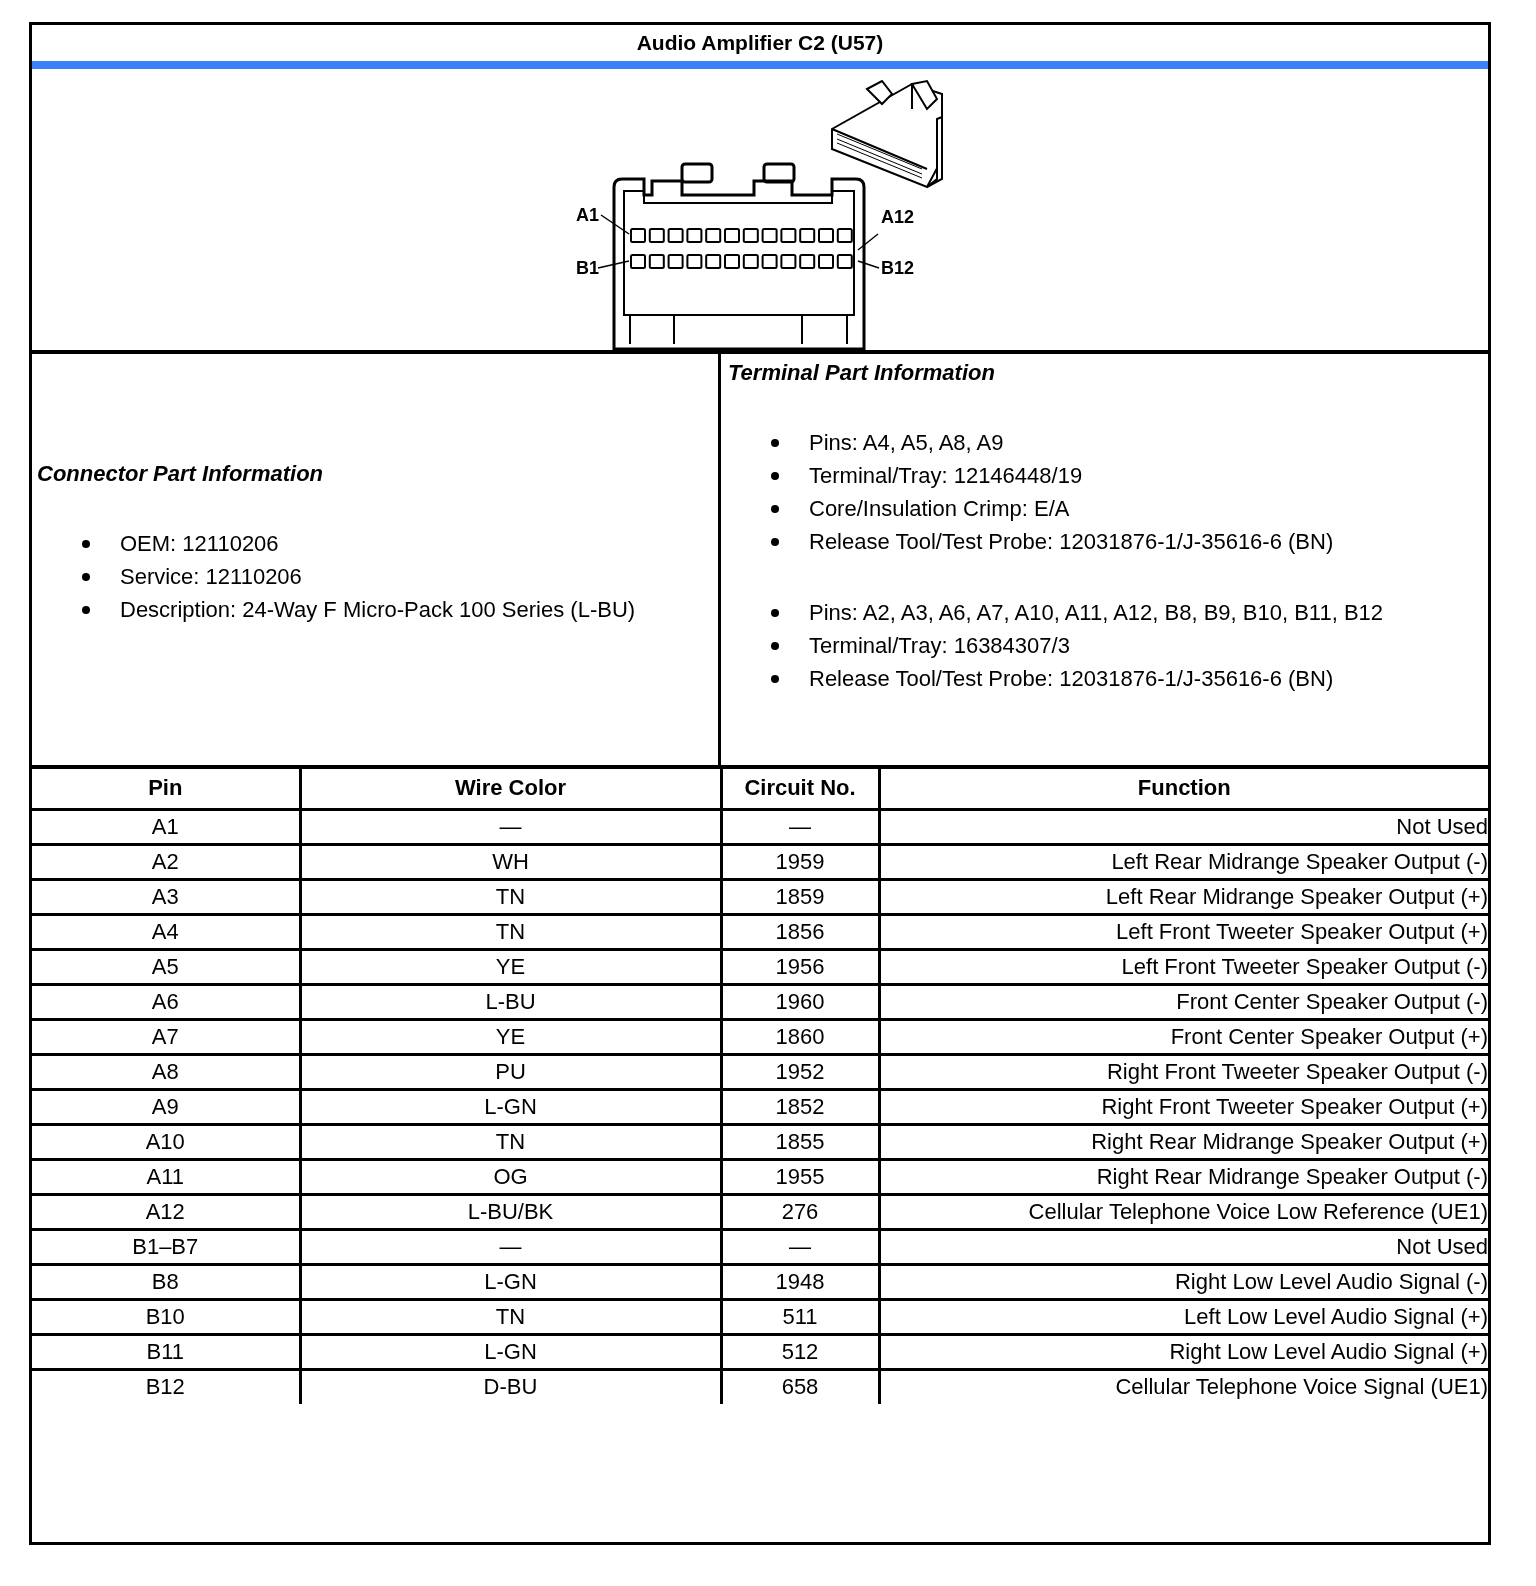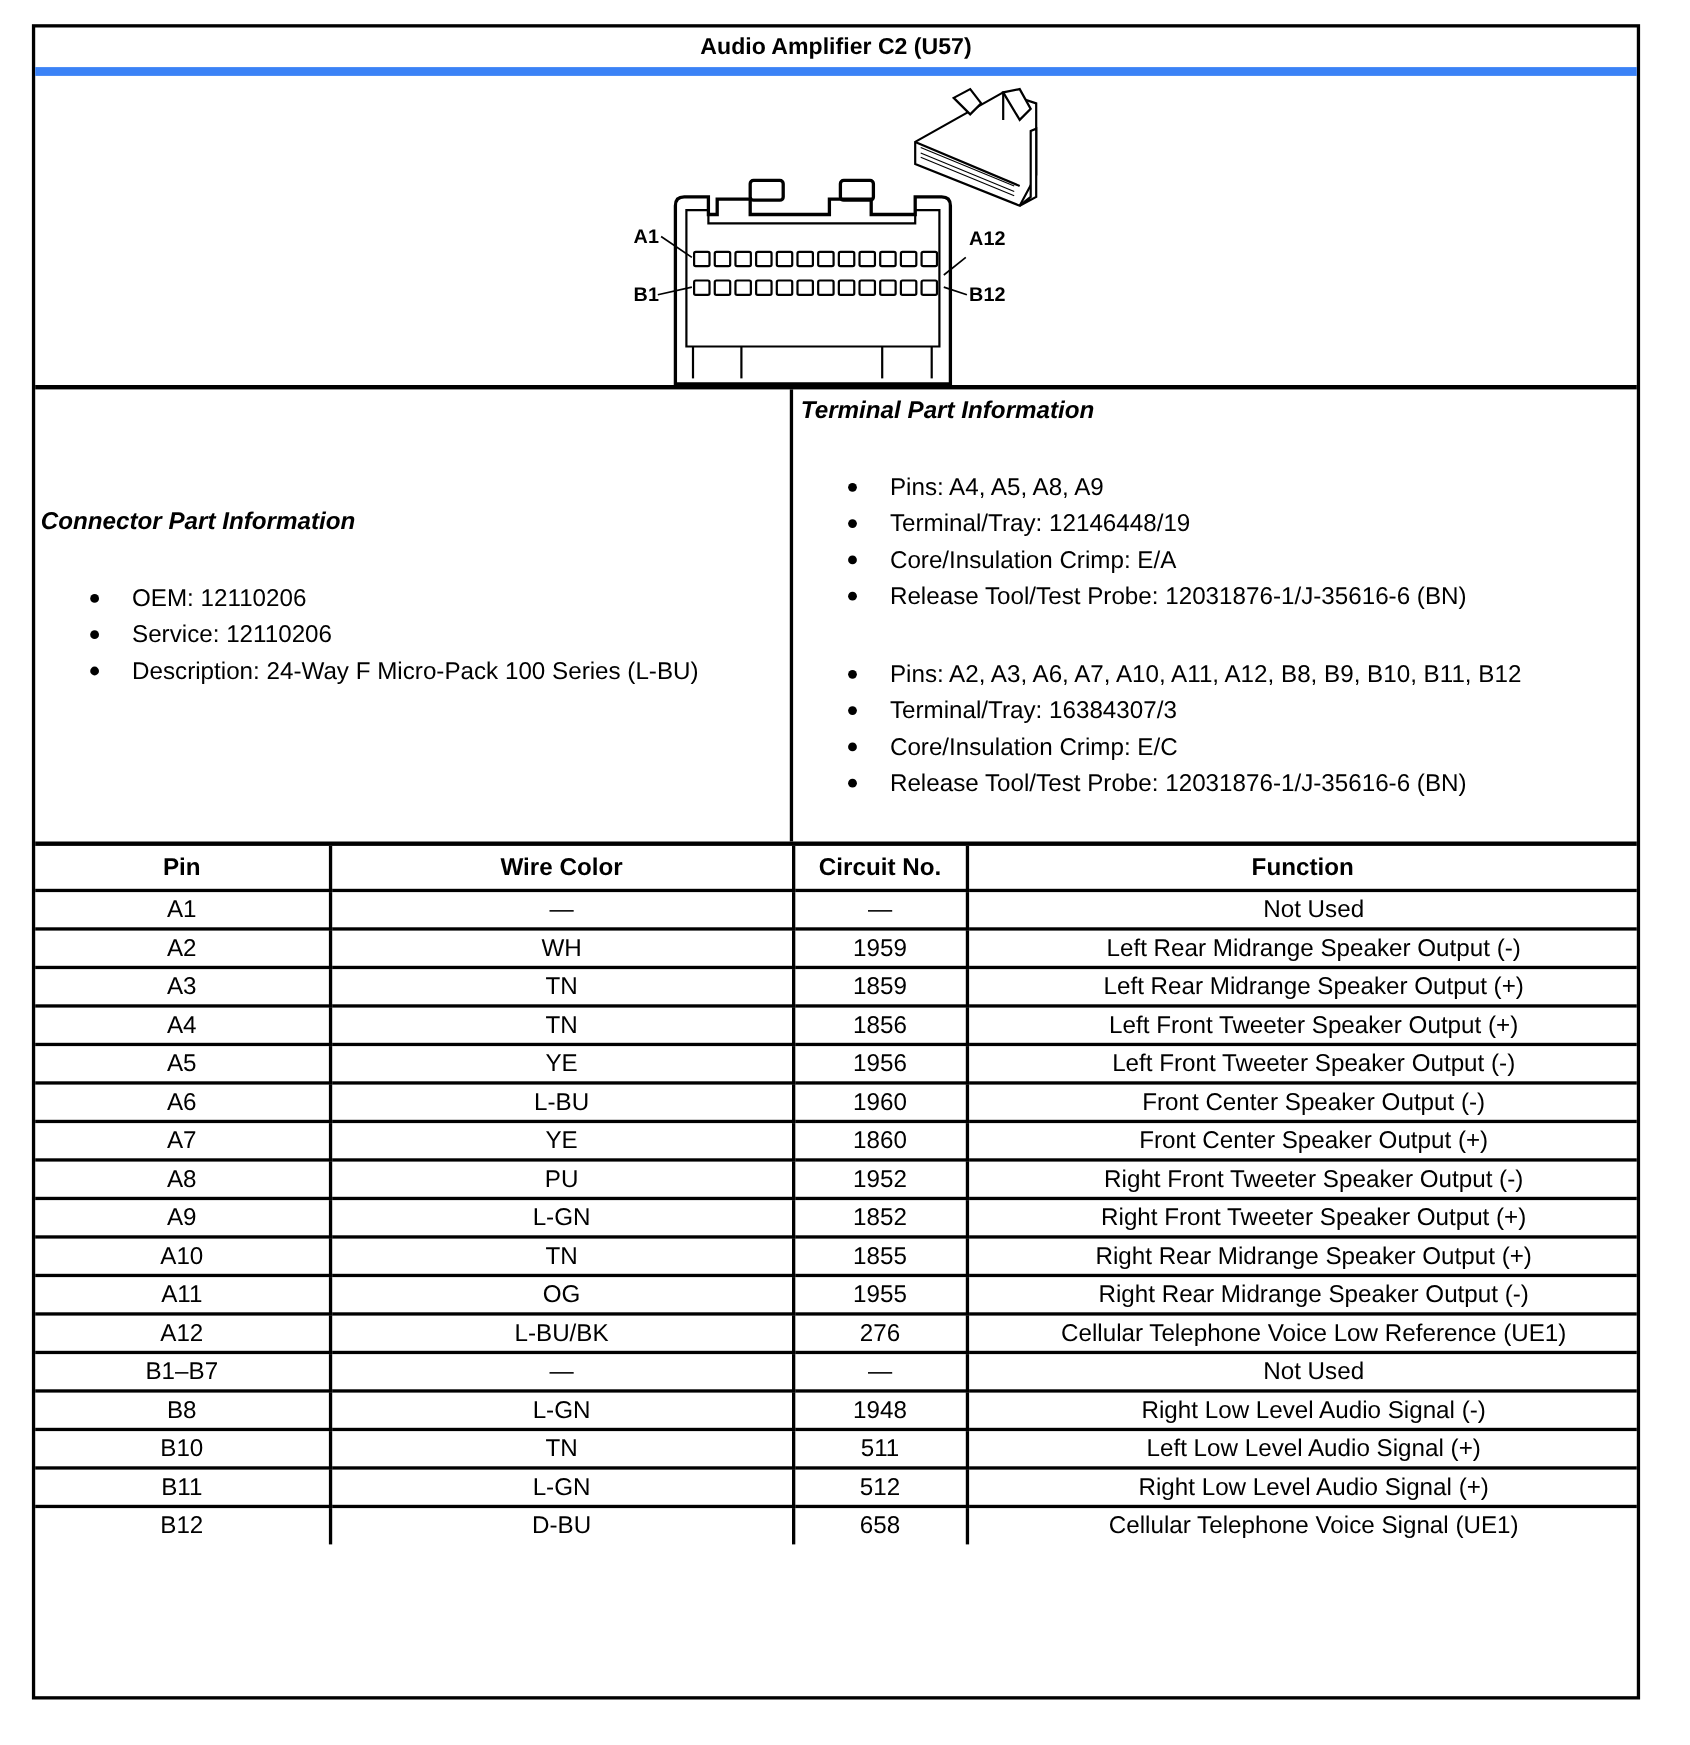--- a/index.html
+++ b/index.html
@@ -12,21 +12,21 @@
   .info-left { position: absolute; left: 0; top: 0; width: 689px; height: 100%; border-right: 3px solid #000; box-sizing: border-box; }
   .info-right { position: absolute; left: 689px; top: 0; right: 0; height: 100%; }
   .info-heading { font-weight: bold; font-size: 22px; position: absolute; font-style: italic; }
   ul.bullets { list-style: none; margin: 0; padding: 0; position: absolute; }
   ul.bullets li { font-size: 22px; height: 33px; line-height: 33px; position: relative; padding-left: 88px; white-space: nowrap; }
   ul.bullets li .dot { position: absolute; left: 50px; top: 13px; width: 8px; height: 8px; border-radius: 50%; background: #000; }
   table.pins { position: absolute; left: 0; top: 744px; width: 100%; border-collapse: collapse; table-layout: fixed; }
   table.pins th, table.pins td { border: 3px solid #000; height: 35px; padding: 0; font-size: 22px; box-sizing: border-box; }
   table.pins th { font-weight: bold; text-align: center; height: 40px; }
   table.pins td.c { text-align: center; }
-  table.pins td.fn { text-align: center; padding-left: 20px; white-space: nowrap; }
+  table.pins td.fn { text-align: right; padding-left: 20px; white-space: nowrap; }
   table.pins tr:first-child th { border-top: none; }
   table.pins tr th:first-child, table.pins tr td:first-child { border-left: none; }
   table.pins tr th:last-child, table.pins tr td:last-child { border-right: none; }
   table.pins tr:last-child td { border-bottom: none; }
 </style>
 </head>
 <body>
 
 <div class="sheet">
   <div class="title-row">Audio Amplifier C2 (U57)</div>
@@ -111,21 +111,20 @@
       <div class="info-heading" style="left:7px; top:6px;">Terminal Part Information</div>
       <ul class="bullets" style="left:0; top:72px;">
         <li><span class="dot"></span><span>Pins: A4, A5, A8, A9</span></li>
         <li><span class="dot"></span><span>Terminal/Tray: 12146448/19</span></li>
         <li><span class="dot"></span><span>Core/Insulation Crimp: E/A</span></li>
         <li><span class="dot"></span><span>Release Tool/Test Probe: 12031876-1/J-35616-6 (BN)</span></li>
       </ul>
       <ul class="bullets" style="left:0; top:242px;">
         <li><span class="dot"></span><span>Pins: A2, A3, A6, A7, A10, A11, A12, B8, B9, B10, B11, B12</span></li>
         <li><span class="dot"></span><span>Terminal/Tray: 16384307/3</span></li>
-        <li><span class="dot"></span><span>Core/Insulation Crimp: E/C</span></li>
         <li><span class="dot"></span><span>Release Tool/Test Probe: 12031876-1/J-35616-6 (BN)</span></li>
       </ul>
     </div>
   </div>
 
   <table class="pins">
     <colgroup>
       <col style="width:268px">
         <col style="width:421px">
         <col style="width:158px">

